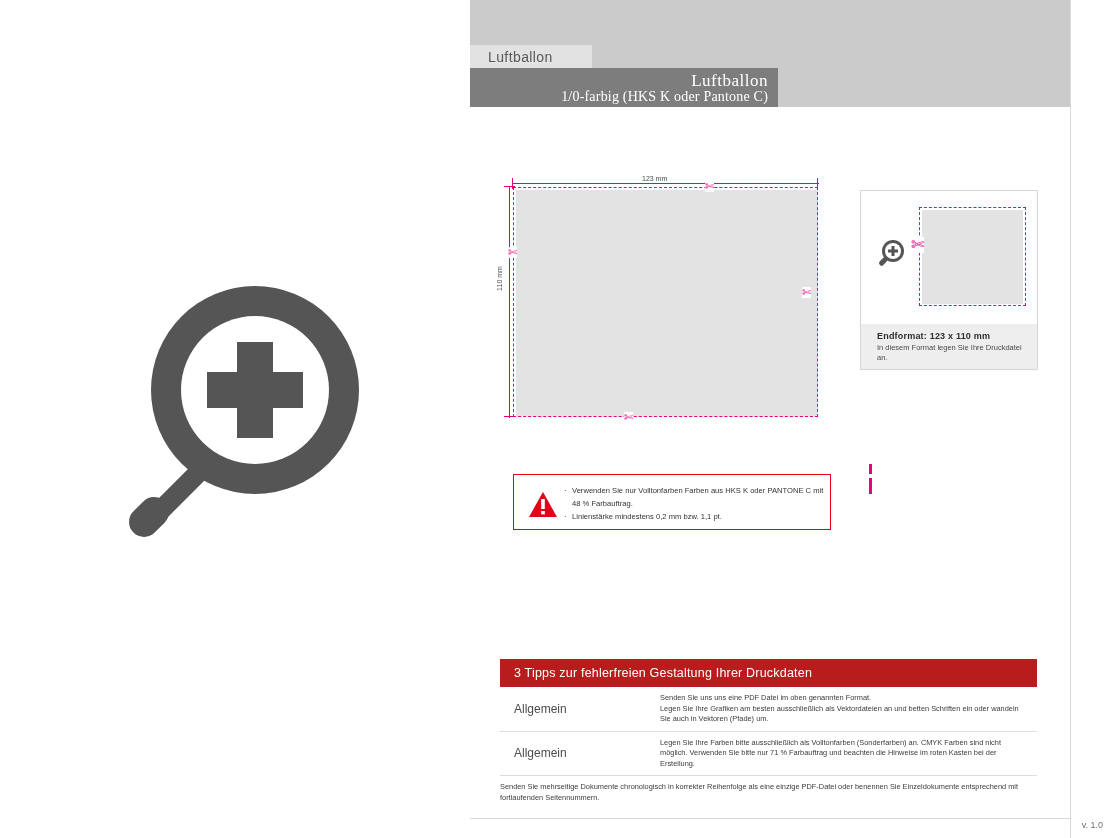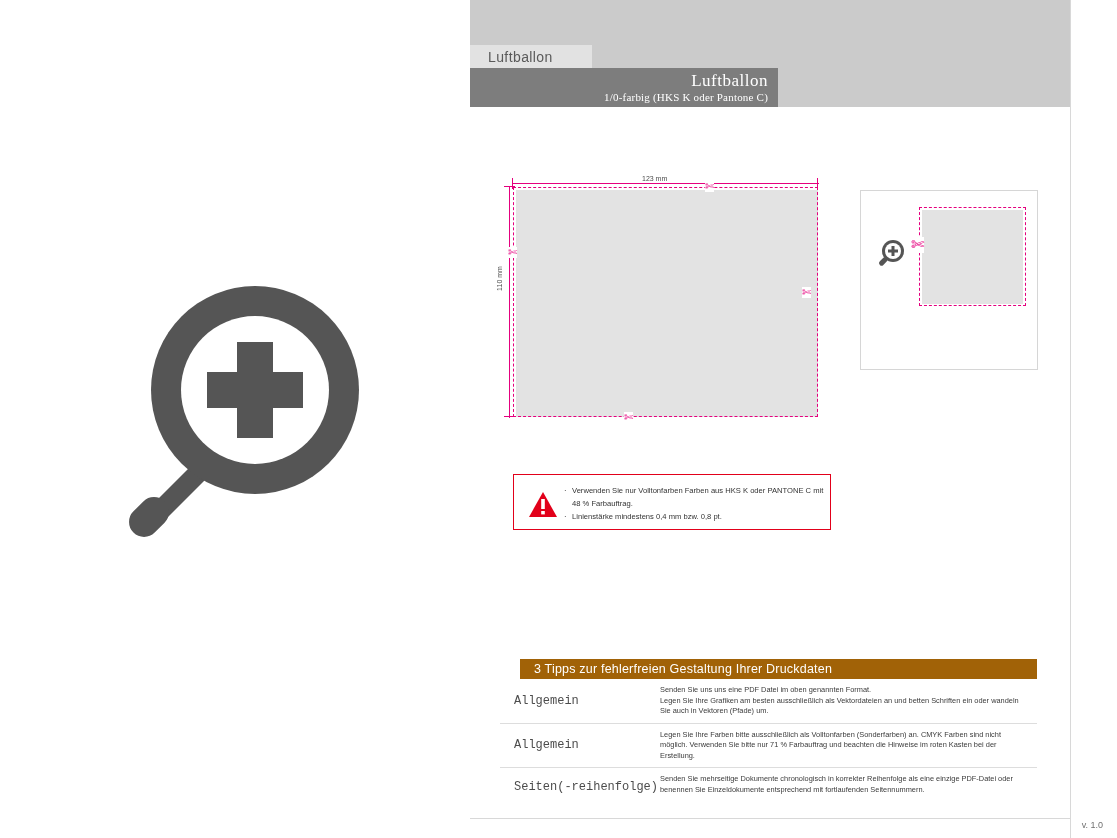--- a/index.html
+++ b/index.html
@@ -65,21 +65,21 @@
     box-sizing: border-box;
     padding: 3px 10px 0 0;
     font-family: Liberation Serif, serif;
   }
   .title-bar .t1 {
     font-size: 17px;
     line-height: 20px;
     letter-spacing: .5px;
   }
   .title-bar .t2 {
-    font-size: 11px;
+    font-size: 14px;
     line-height: 12px;
     letter-spacing: .2px;
   }
 
   
   .right-edge {
     position: absolute;
     left: 1070px;
     top: 0;
     width: 47px;
@@ -312,49 +312,47 @@
   }
 
   
   .tips {
     position: absolute;
     left: 500px;
     top: 659px;
     width: 537px;
   }
   .tips-header {
-    height: 20px;
-    background: #a16207;
+    height: 28px;
+    background: #b91c1c;
     color: #ffffff;
     font-size: 12.5px;
     display: flex;
     align-items: center;
     padding-left: 14px;
     box-sizing: border-box;
     letter-spacing: .2px;
-    margin-left: 20px;
   }
   .tips-row {
     display: flex;
     border-bottom: 1px solid #dddddd;
     min-height: 38px;
     box-sizing: border-box;
     padding: 6px 0;
   }
   .tips-row:last-child { border-bottom: none; }
   .tips-label {
     width: 160px;
     flex: none;
     font-size: 12px;
     color: #4c4c4c;
     padding-left: 14px;
     box-sizing: border-box;
     display: flex;
     align-items: center;
-    font-family: Liberation Mono, monospace;
   }
   .tips-text {
     font-size: 7.4px;
     line-height: 10.5px;
     color: #3a3a3a;
     padding-right: 10px;
   }
 </style>
 </head>
 <body>
@@ -419,58 +417,63 @@
           <circle cx="18" cy="12" r="11" fill="#555555"></circle>
           <circle cx="18" cy="12" r="8" fill="#ffffff"></circle>
           <g fill="#555555">
             <rect x="16.5" y="7" width="3" height="10"></rect>
             <rect x="13" y="10.5" width="10" height="3"></rect>
           </g>
         </svg>
       </div>
       <div class="legend-scissor">✄</div>
     </div>
+    <div class="legend-text">
+      <div class="legend-bar" style="top:140px; height:10px;"></div>
+      <div class="legend-bar" style="top:154px; height:16px;"></div>
+      <div class="legend-title">Endformat: 123 x 110 mm</div>
+      <div class="legend-sub">In diesem Format legen Sie Ihre Druckdatei an.</div>
+    </div>
   </div>
 
   <div class="warn-box">
     <div class="warn-icon">
       <svg width="30" height="27" viewBox="0 0 30 27">
         <polygon points="15,1 29,26 1,26" fill="#e2001a"></polygon>
         <rect x="13.2" y="8" width="3.6" height="10" fill="#ffffff"></rect>
         <rect x="13.2" y="20" width="3.6" height="3.4" fill="#ffffff"></rect>
       </svg>
     </div>
     <div class="warn-list">
       <div class="li">
         <span class="bullet">·</span>
         <span>Verwenden Sie nur Volltonfarben Farben aus HKS K oder PANTONE C mit 48 % Farbauftrag.</span>
       </div>
       <div class="li">
         <span class="bullet">·</span>
-        <span>Linienstärke mindestens 0,4 mm bzw. 0,8 pt.</span>
+        <span>Linienstärke mindestens 0,2 mm bzw. 1,1 pt.</span>
       </div>
     </div>
   </div>
 
   <div class="tips">
     <div class="tips-header">3 Tipps zur fehlerfreien Gestaltung Ihrer Druckdaten</div>
 
     <div class="tips-row">
       <div class="tips-label">Allgemein</div>
       <div class="tips-text" style="white-space:pre-line;">Senden Sie uns uns eine PDF Datei im oben genannten Format.
 Legen Sie Ihre Grafiken am besten ausschließlich als Vektordateien an und betten Schriften ein oder wandeln Sie auch in Vektoren (Pfade) um.</div>
     </div>
 
     <div class="tips-row">
       <div class="tips-label">Allgemein</div>
       <div class="tips-text" style="white-space:pre-line;">Legen Sie Ihre Farben bitte ausschließlich als Volltonfarben (Sonderfarben) an. CMYK Farben sind nicht möglich. Verwenden Sie bitte nur 71 % Farbauftrag und beachten die Hinweise im roten Kasten bei der Erstellung.</div>
     </div>
 
     <div class="tips-row">
-      <div class="tips-label">Seiten(-reihenfolge)</div>
       <div class="tips-text" style="white-space:pre-line;">Senden Sie mehrseitige Dokumente chronologisch in korrekter Reihenfolge als eine einzige PDF-Datei oder benennen Sie Einzeldokumente entsprechend mit fortlaufenden Seitennummern.</div>
     </div>
   </div>
 
   <div class="footer-left-grey"></div>
   <div class="bottom-edge"></div>
   <div class="right-edge"></div>
   <div class="version">v. 1.0</div>
 
 </div>

